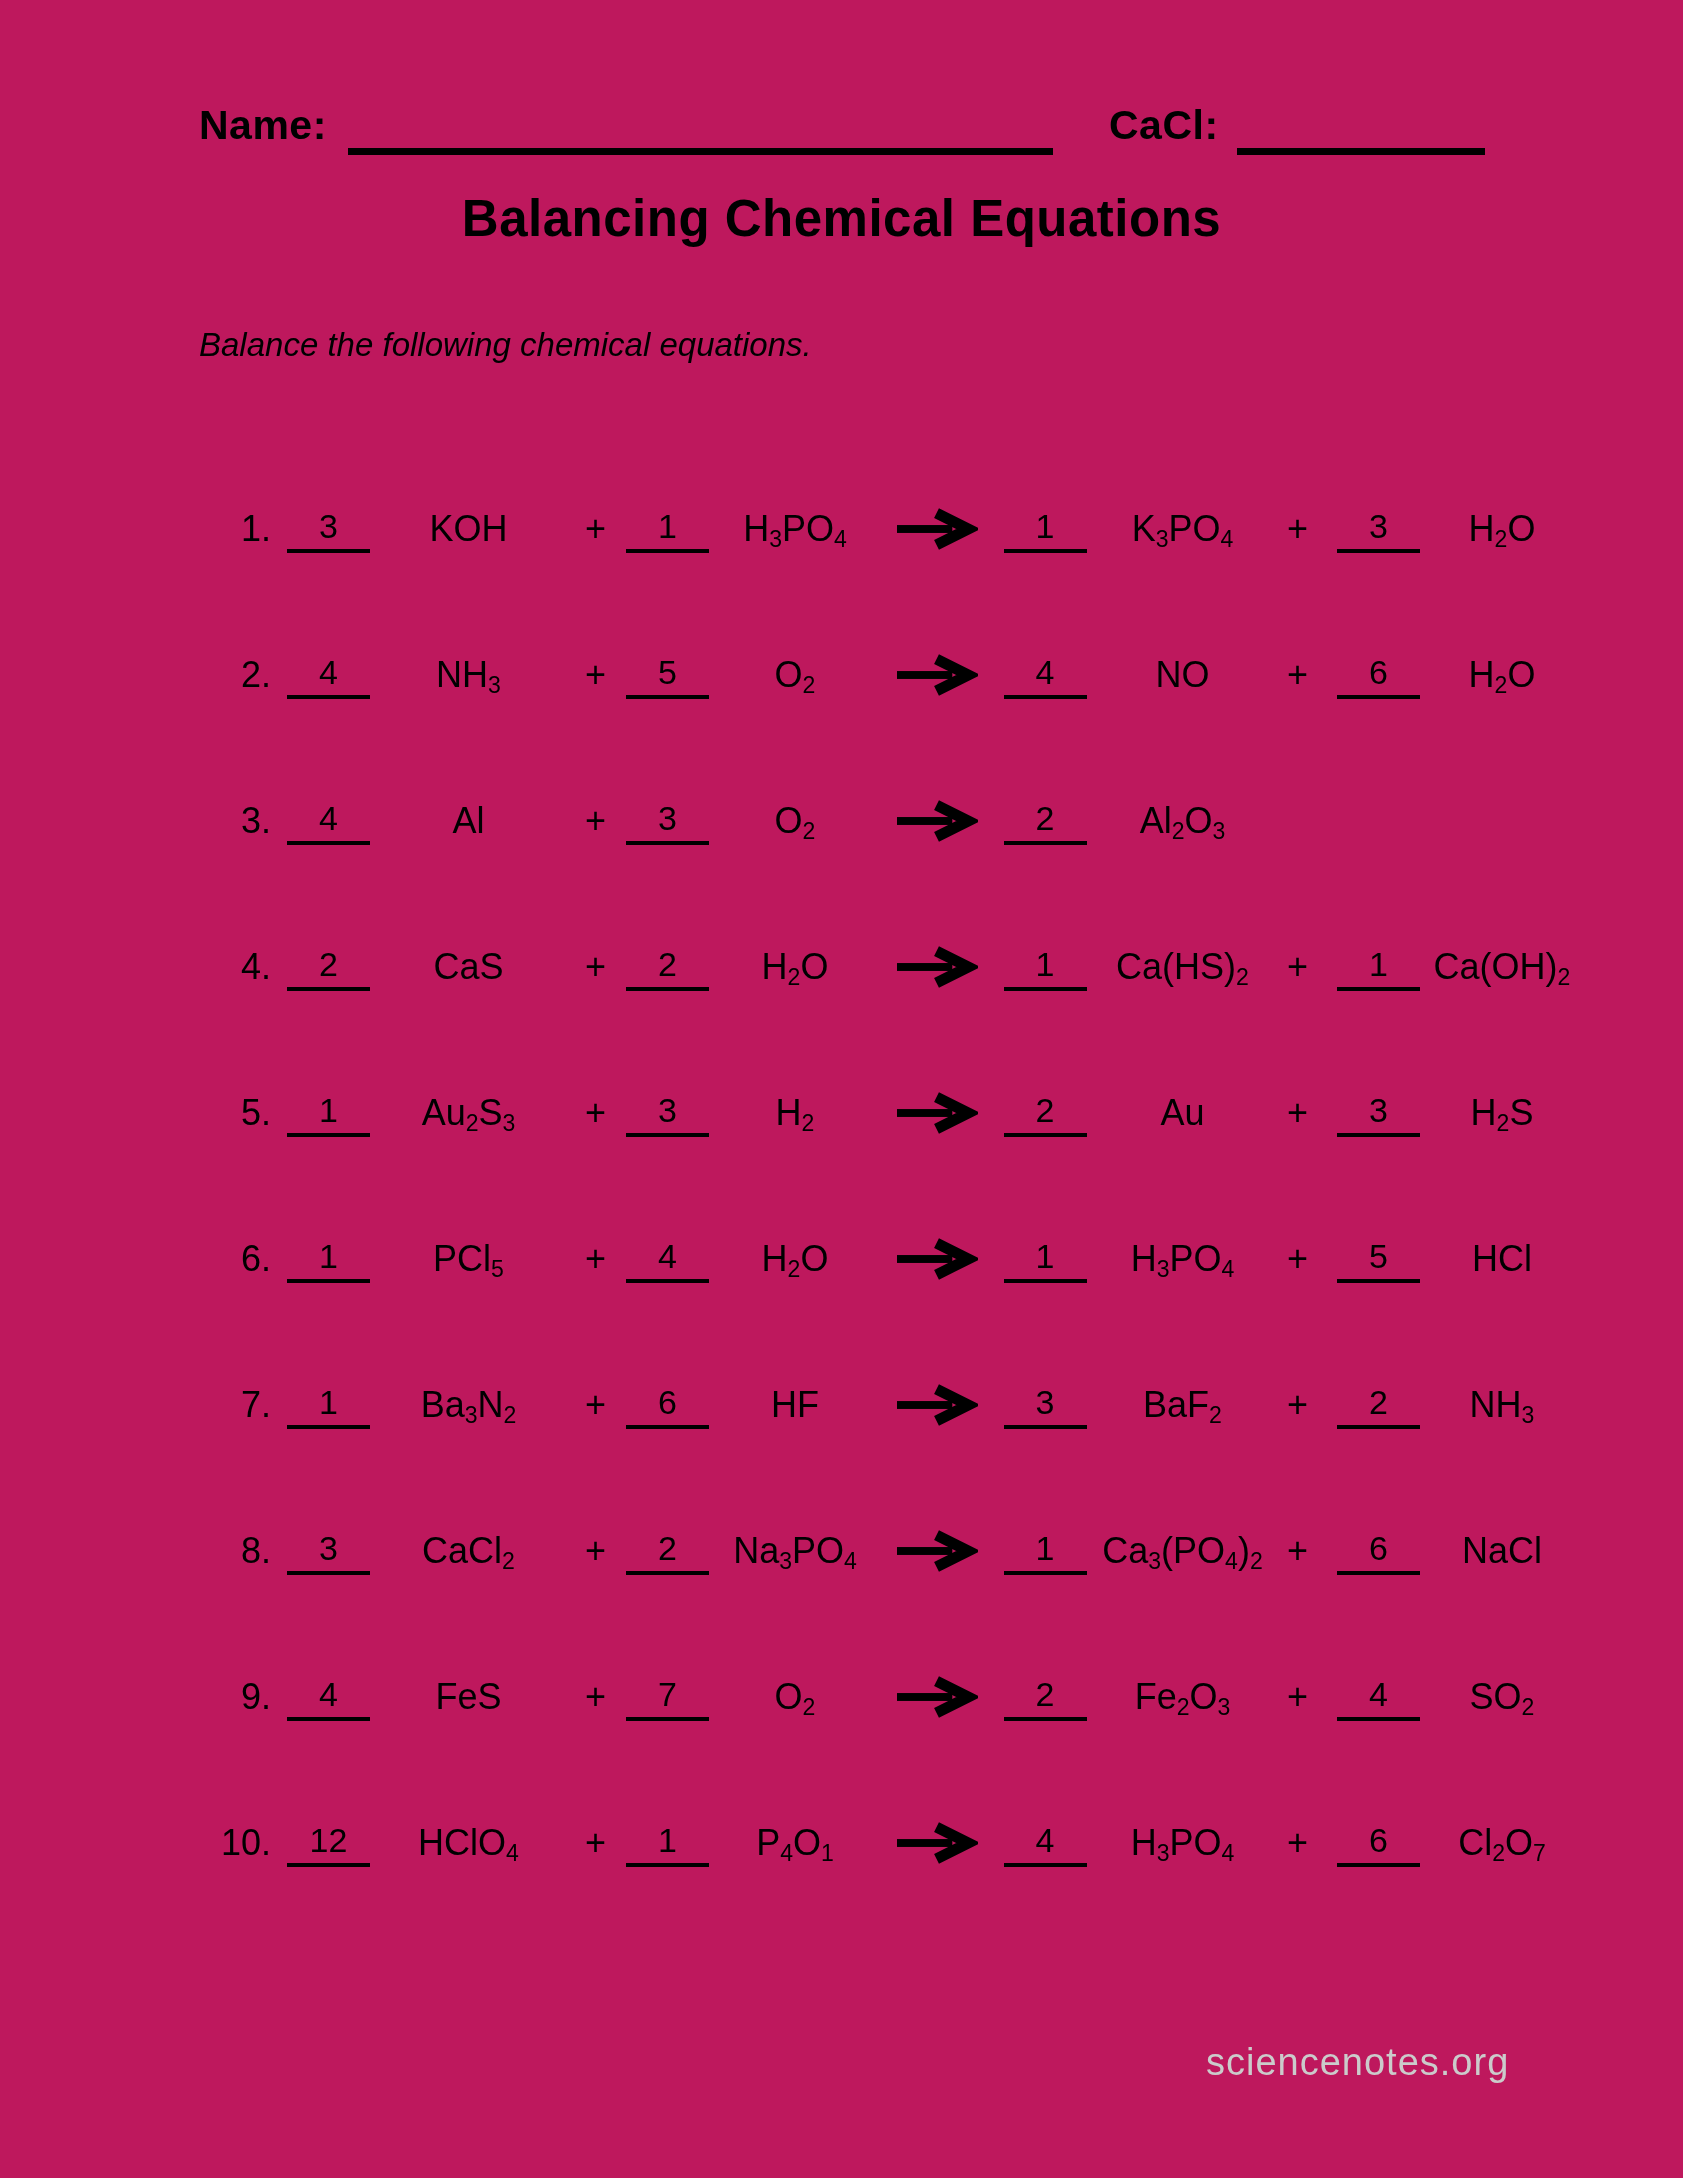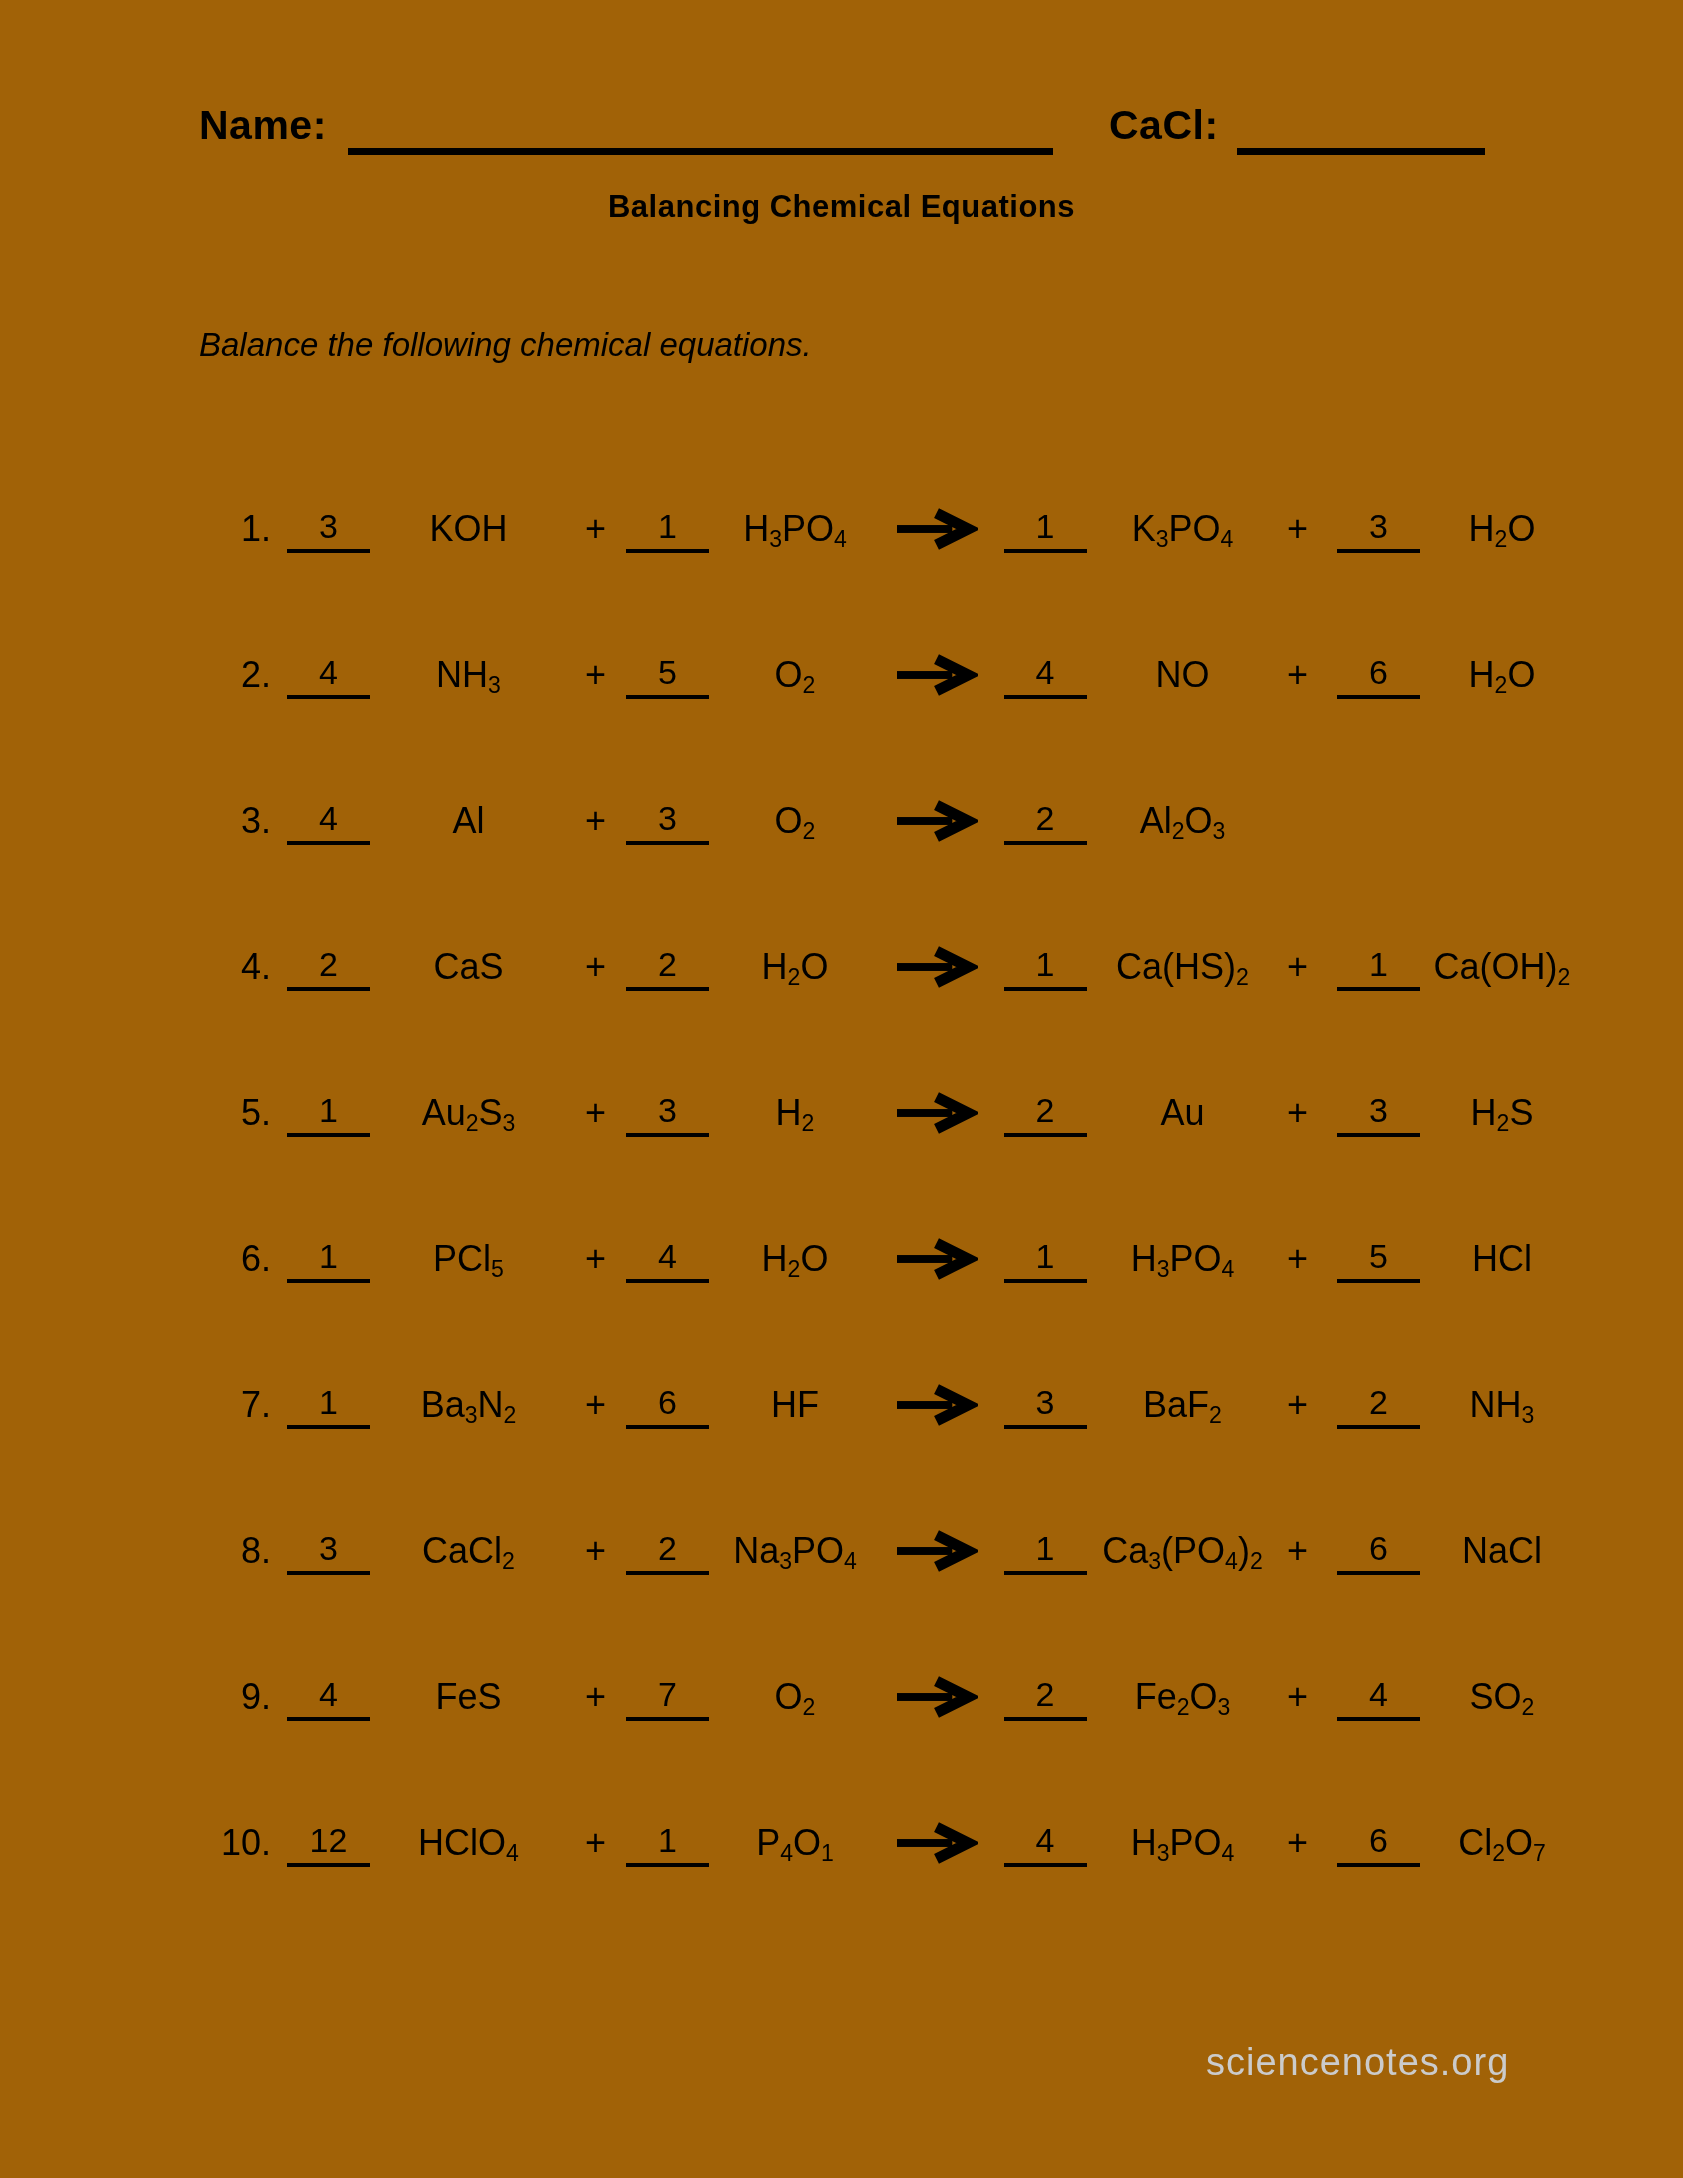--- a/index.html
+++ b/index.html
@@ -1,21 +1,21 @@
 <!DOCTYPE html>
 <html><head>
 <meta charset="utf-8">
 <style>
   * { margin: 0; padding: 0; box-sizing: border-box; }
   html, body { background: #ffffff; }
   .page {
     position: relative;
     width: 1683px;
     height: 2178px;
-    background: #a16207;
+    background: #be185d;
     font-family: "Liberation Sans", sans-serif;
     color: #000000;
     overflow: hidden;
   }
   
   .hdr-label {
     position: absolute;
     font-size: 41px;
     font-weight: bold;
     letter-spacing: 0.5px;
@@ -28,21 +28,21 @@
     height: 46px;
     top: 109px;
   }
   .name-line { left: 348px; width: 705px; }
   .date-line { left: 1237px; width: 248px; }
   .title {
     position: absolute;
     left: 0; top: 189px;
     width: 100%;
     text-align: center;
-    font-size: 31px;
+    font-size: 51px;
     font-weight: bold;
     letter-spacing: 0.5px;
   }
   .instructions {
     position: absolute;
     left: 199px; top: 326px;
     font-size: 33px;
     font-style: italic;
   }
   

